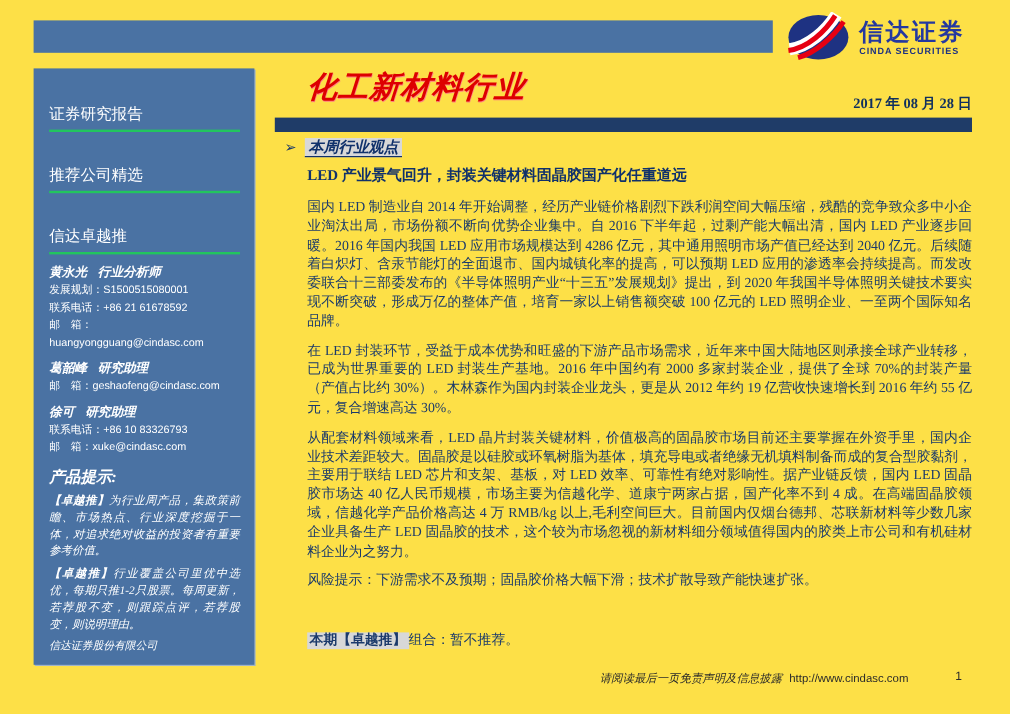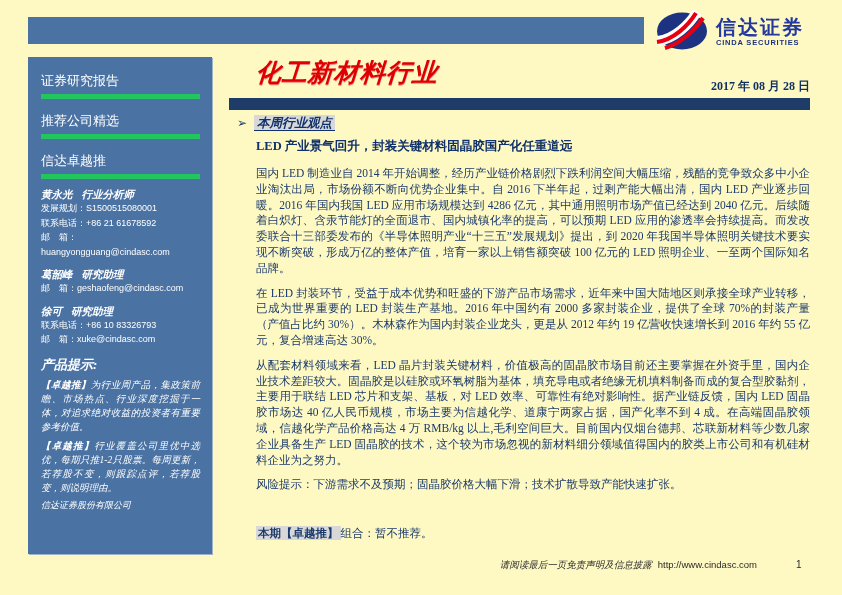--- a/index.html
+++ b/index.html
@@ -1,33 +1,33 @@
 <!DOCTYPE html>
 <html><head>
 <meta charset="utf-8">
 <style>
   * { margin:0; padding:0; box-sizing:border-box; }
   html,body { background:#ffffff; }
   .page {
-    position:relative; width:842px; height:595px; background:#fef9c3;
+    position:relative; width:842px; height:595px; background:#fde047;
     font-family:"Liberation Serif","DejaVu Serif",serif; overflow:hidden;text-decoration:underline;
   }
   
   .top-band { position:absolute; left:28px; top:17px; width:616px; height:27px; background:#4a72a3; }
   .logo { position:absolute; left:656px; top:9px; width:160px; height:44px; display:flex; align-items:center; }
   .logo-txt { margin-left:6px; display:flex; flex-direction:column; align-items:flex-start; }
   .logo-cn { font-family:"Liberation Sans","DejaVu Sans",sans-serif; font-weight:bold; font-size:20px; line-height:22px; color:#2438a0; letter-spacing:2px; }
   .logo-en { font-family:"Liberation Sans","DejaVu Sans",sans-serif; font-weight:bold; font-size:7.5px; color:#1e3282; letter-spacing:0.8px; }
   
   .sidebar {
     position:absolute; left:28px; top:57px; width:184px; height:497px;
     background:#4a72a3; color:#ffffff; padding:2px 12px 0 13px; overflow:hidden;
     box-shadow:1px 1px 0 #9fb3c8;
   }
-  .nav-item { font-family:"Liberation Sans","DejaVu Sans",sans-serif; font-size:13px; line-height:17px; margin-top:13px; padding-bottom:5px; border-bottom:5px solid #22c55e; }
+  .nav-item { font-family:"Liberation Sans","DejaVu Sans",sans-serif; font-size:13px; line-height:17px; margin-top:27px; padding-bottom:5px; border-bottom:2px solid #22c55e; }
   .an-name { margin-top:9px; font-size:10.5px; font-weight:bold; font-style:italic; line-height:13px; }
   .an-role { margin-left:9px; }
   .field { font-size:9px; line-height:14.5px; font-family:"Liberation Sans","DejaVu Sans",sans-serif; }
   .flabel { font-family:"Liberation Serif","DejaVu Serif",serif; }
   .tips-title { margin-top:10px; font-size:13px; font-weight:bold; font-style:italic; line-height:16px; }
   .tip { margin-top:5px; font-size:9.5px; line-height:14px; font-style:italic; text-align:justify; }
   .tip b { font-weight:bold; }
   .co-line { font-size:9px; line-height:10.5px; font-style:italic; }
   .co-block { margin-top:5px; }
   

